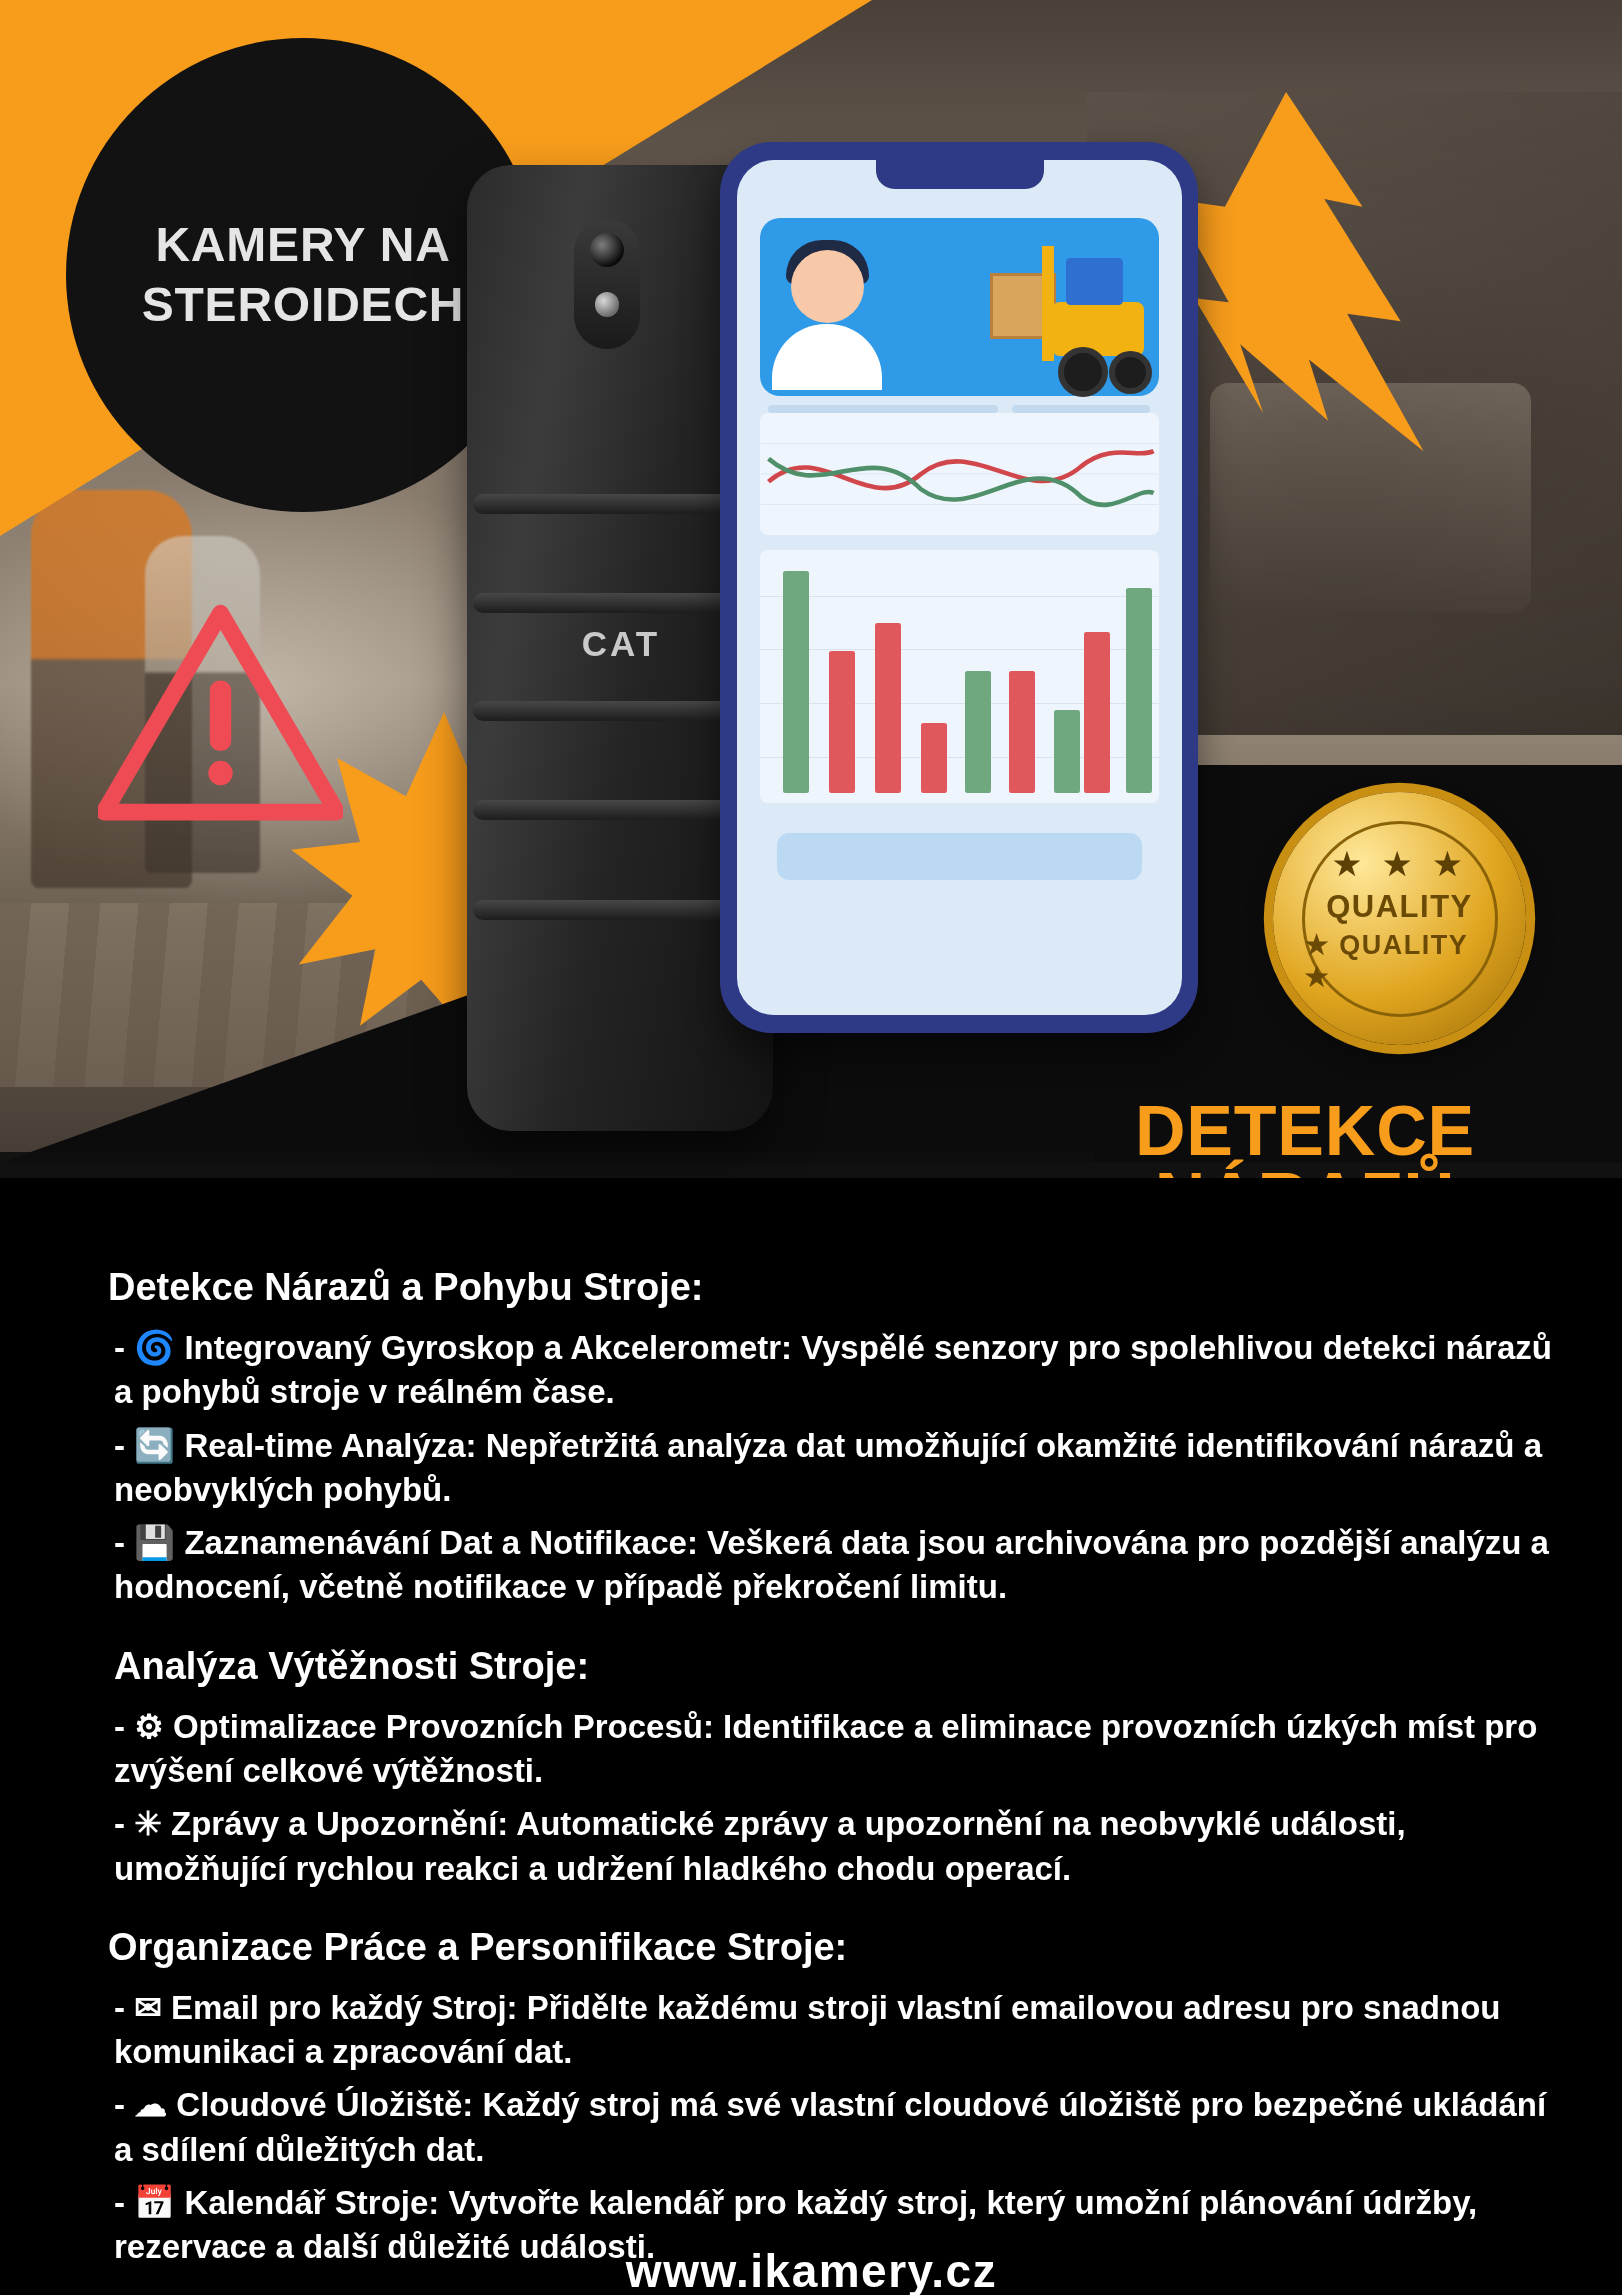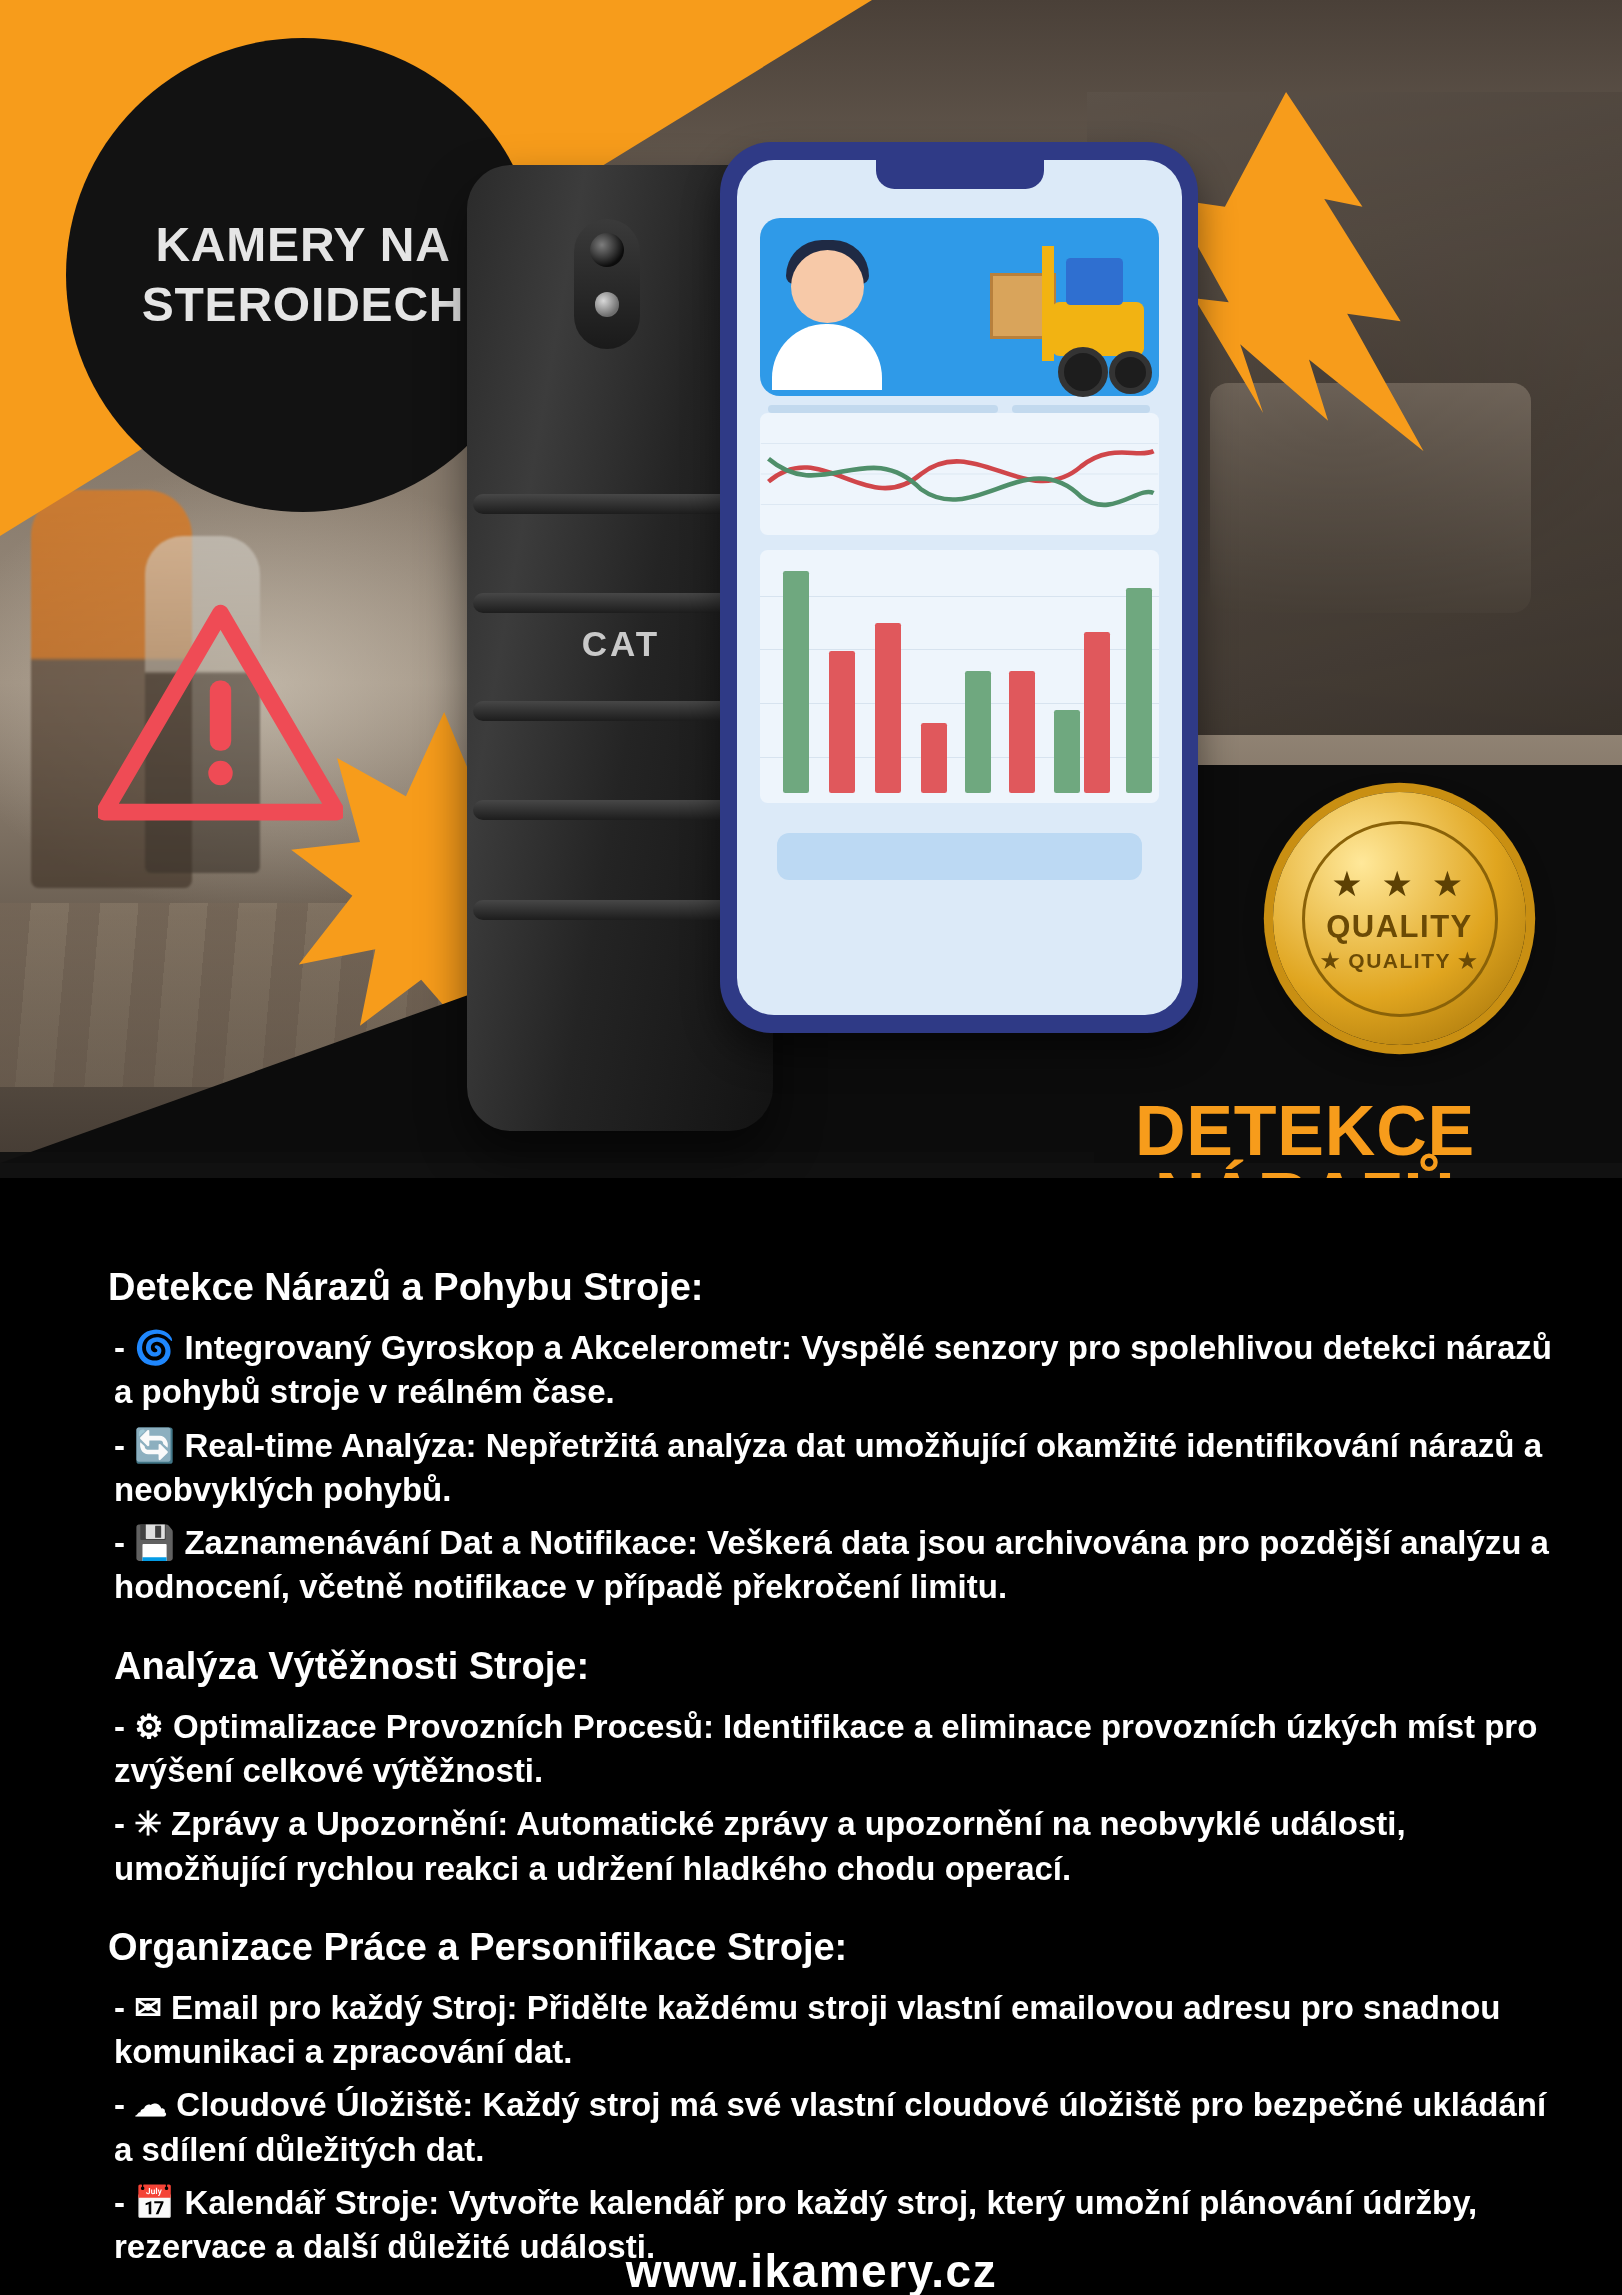--- a/index.html
+++ b/index.html
@@ -93,21 +93,21 @@
 
   
   .seal{position:absolute;left:1273px;top:792px;width:253px;height:253px;border-radius:50%;
      background:radial-gradient(circle at 35% 28%,#ffe89a,#e0a51f 55%,#9b6c07 100%);
      box-shadow:0 0 0 9.2px #c98f12, 0 10.7px 26px rgba(0,0,0,.5);
      display:flex;flex-direction:column;align-items:center;justify-content:center;color:#6b4a05;}
   .seal-inner{width:190px;height:190px;border-radius:50%;border:3.8px solid #8a6208;
      display:flex;flex-direction:column;align-items:center;justify-content:center;gap:4.6px;}
   .seal-stars{font-size:35px;color:#5d4104;letter-spacing:4.6px;}
   .seal-t1{font-size:31px;font-weight:bold;letter-spacing:1.5px;}
-  .seal-t2{font-size:21px;font-weight:bold;letter-spacing:1.5px;}
+  .seal-t2{font-size:27px;font-weight:bold;letter-spacing:1.5px;}
 
   
   .mobil{position:absolute;left:70px;top:1169px;font-size:57px;font-weight:bold;color:#f79c1b;
      letter-spacing:0.8px;font-style:italic;transform:skewX(-8deg);}
   .detekce{position:absolute;right:73px;top:1098px;width:490px;text-align:center;
      font-size:70px;font-weight:bold;color:#f79c1b;line-height:.96;letter-spacing:0.8px;}
 
   
   .content{position:absolute;left:0;top:1266px;width:1623px;padding:0 71px;box-sizing:border-box;}
   h3{font-size:38px;margin:0 0 17px 37px;font-weight:bold;color:#fff;}

